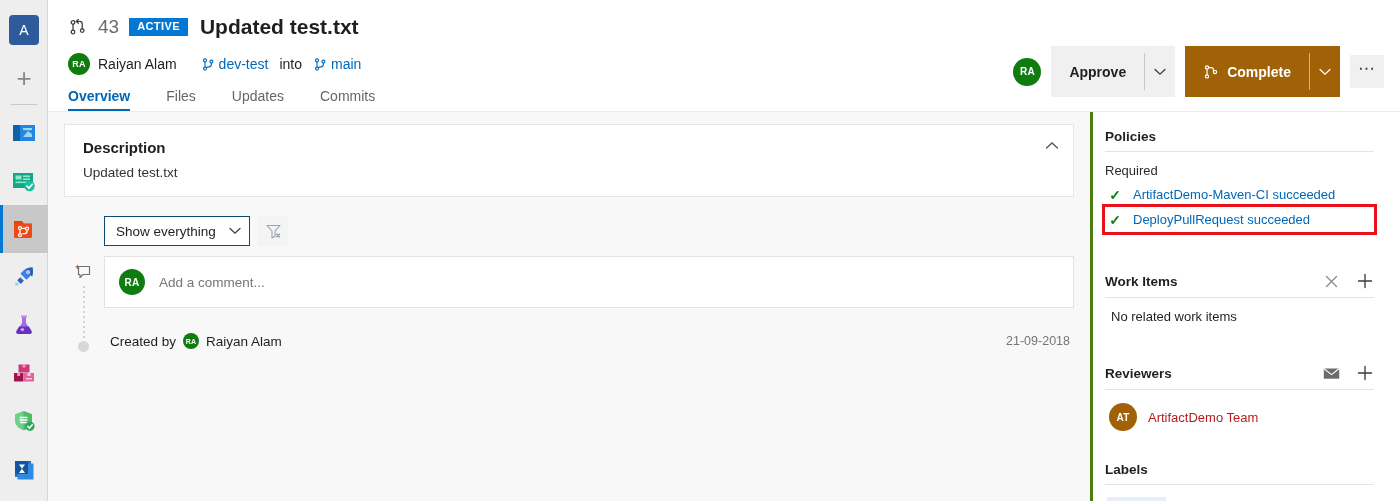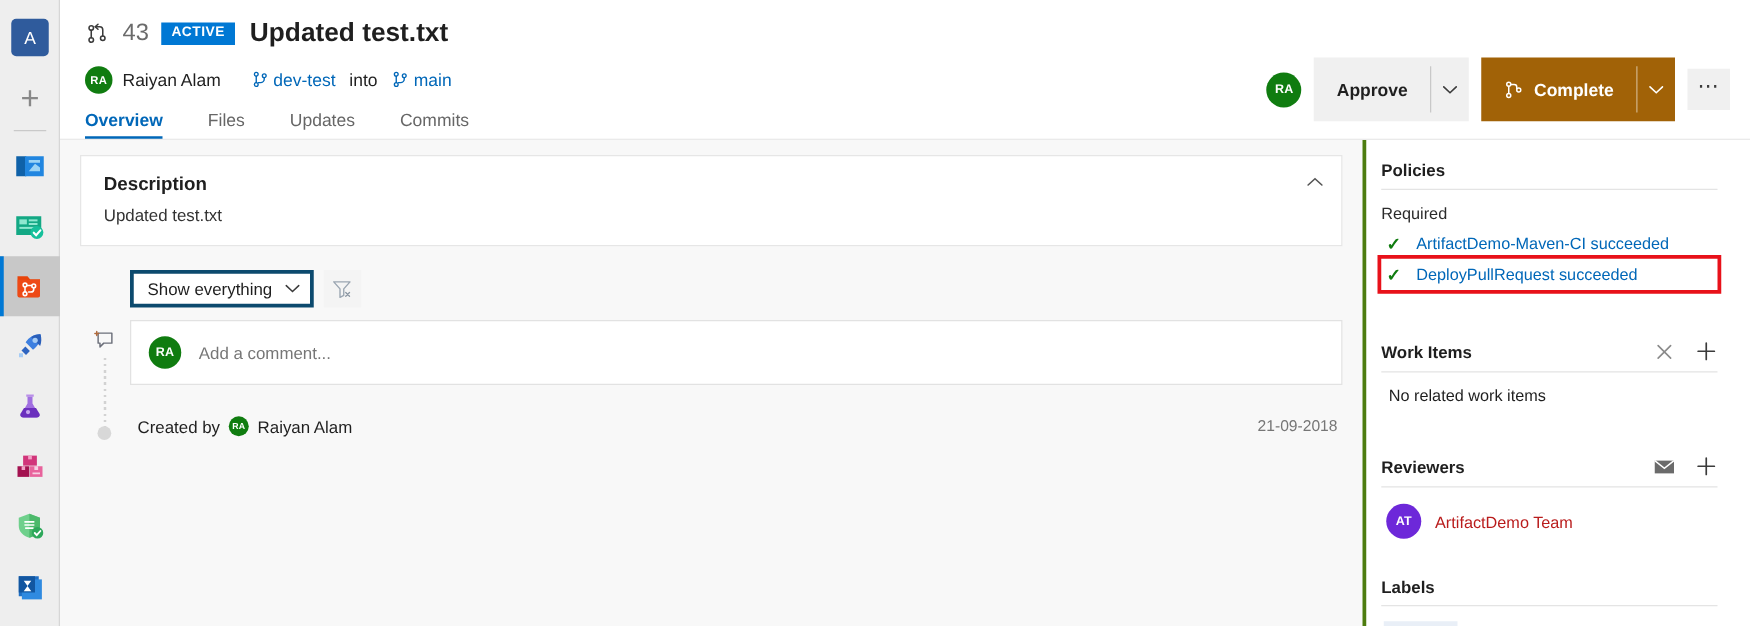--- a/index.html
+++ b/index.html
@@ -137,21 +137,21 @@
   .branch-link {
     color: #0067b8;
     font-size: 14px;
     text-decoration: none;
   }
   .into-word {
     font-size: 14px;
     color: #1f1f1f;
     margin: 12px 3px;
   }
-  .branch-grp { display: inline-flex; align-items: flex-start; gap: 4px; }
+  .branch-grp { display: inline-flex; align-items: flex-end; gap: 4px; }
 
   
   .tabs {
     display: flex;
     align-items: flex-end;
     gap: 36px;
     height: 29px;
     margin-top: 3px;
   }
   .tab {
@@ -262,21 +262,21 @@
   .filter-row {
     display: flex;
     align-items: center;
     gap: 8px;
     margin: 19px 0 0 40px;
   }
   .dropdown {
     height: 30px;
     min-width: 146px;
     background: #ffffff;
-    border: 3px solid #0c4a6e;
+    border: 1px solid #0c4a6e;
     display: flex;
     align-items: center;
     justify-content: space-between;
     padding: 0 8px 0 11px;
     font-size: 13.5px;
     color: #1f1f1f;
     gap: 10px;
   }
   .filter-icon-btn {
     width: 30px; height: 30px;
@@ -786,21 +786,21 @@
                 </svg>
               </span>
               <span class="icon-btn">
                 <svg class="icon-svg" width="16" height="16" viewBox="0 0 16 16">
                   <path d="M8 1.5 V14.5 M1.5 8 H14.5" stroke="#3b3b3b" stroke-width="1.35" stroke-linecap="round"></path>
                 </svg>
               </span>
             </div>
           </div>
           <div class="reviewer-row">
-            <span class="avatar av-28" style="background:#6d28d9">AT</span>
+            <span class="avatar av-28" style="background:#a16207">AT</span>
             <span class="reviewer-name">ArtifactDemo Team</span>
           </div>
         </div>
 
         <div class="sec-pad-sm"></div>
 
         <div class="side-section">
           <div class="side-head">
             <h3>Labels</h3>
           </div>

